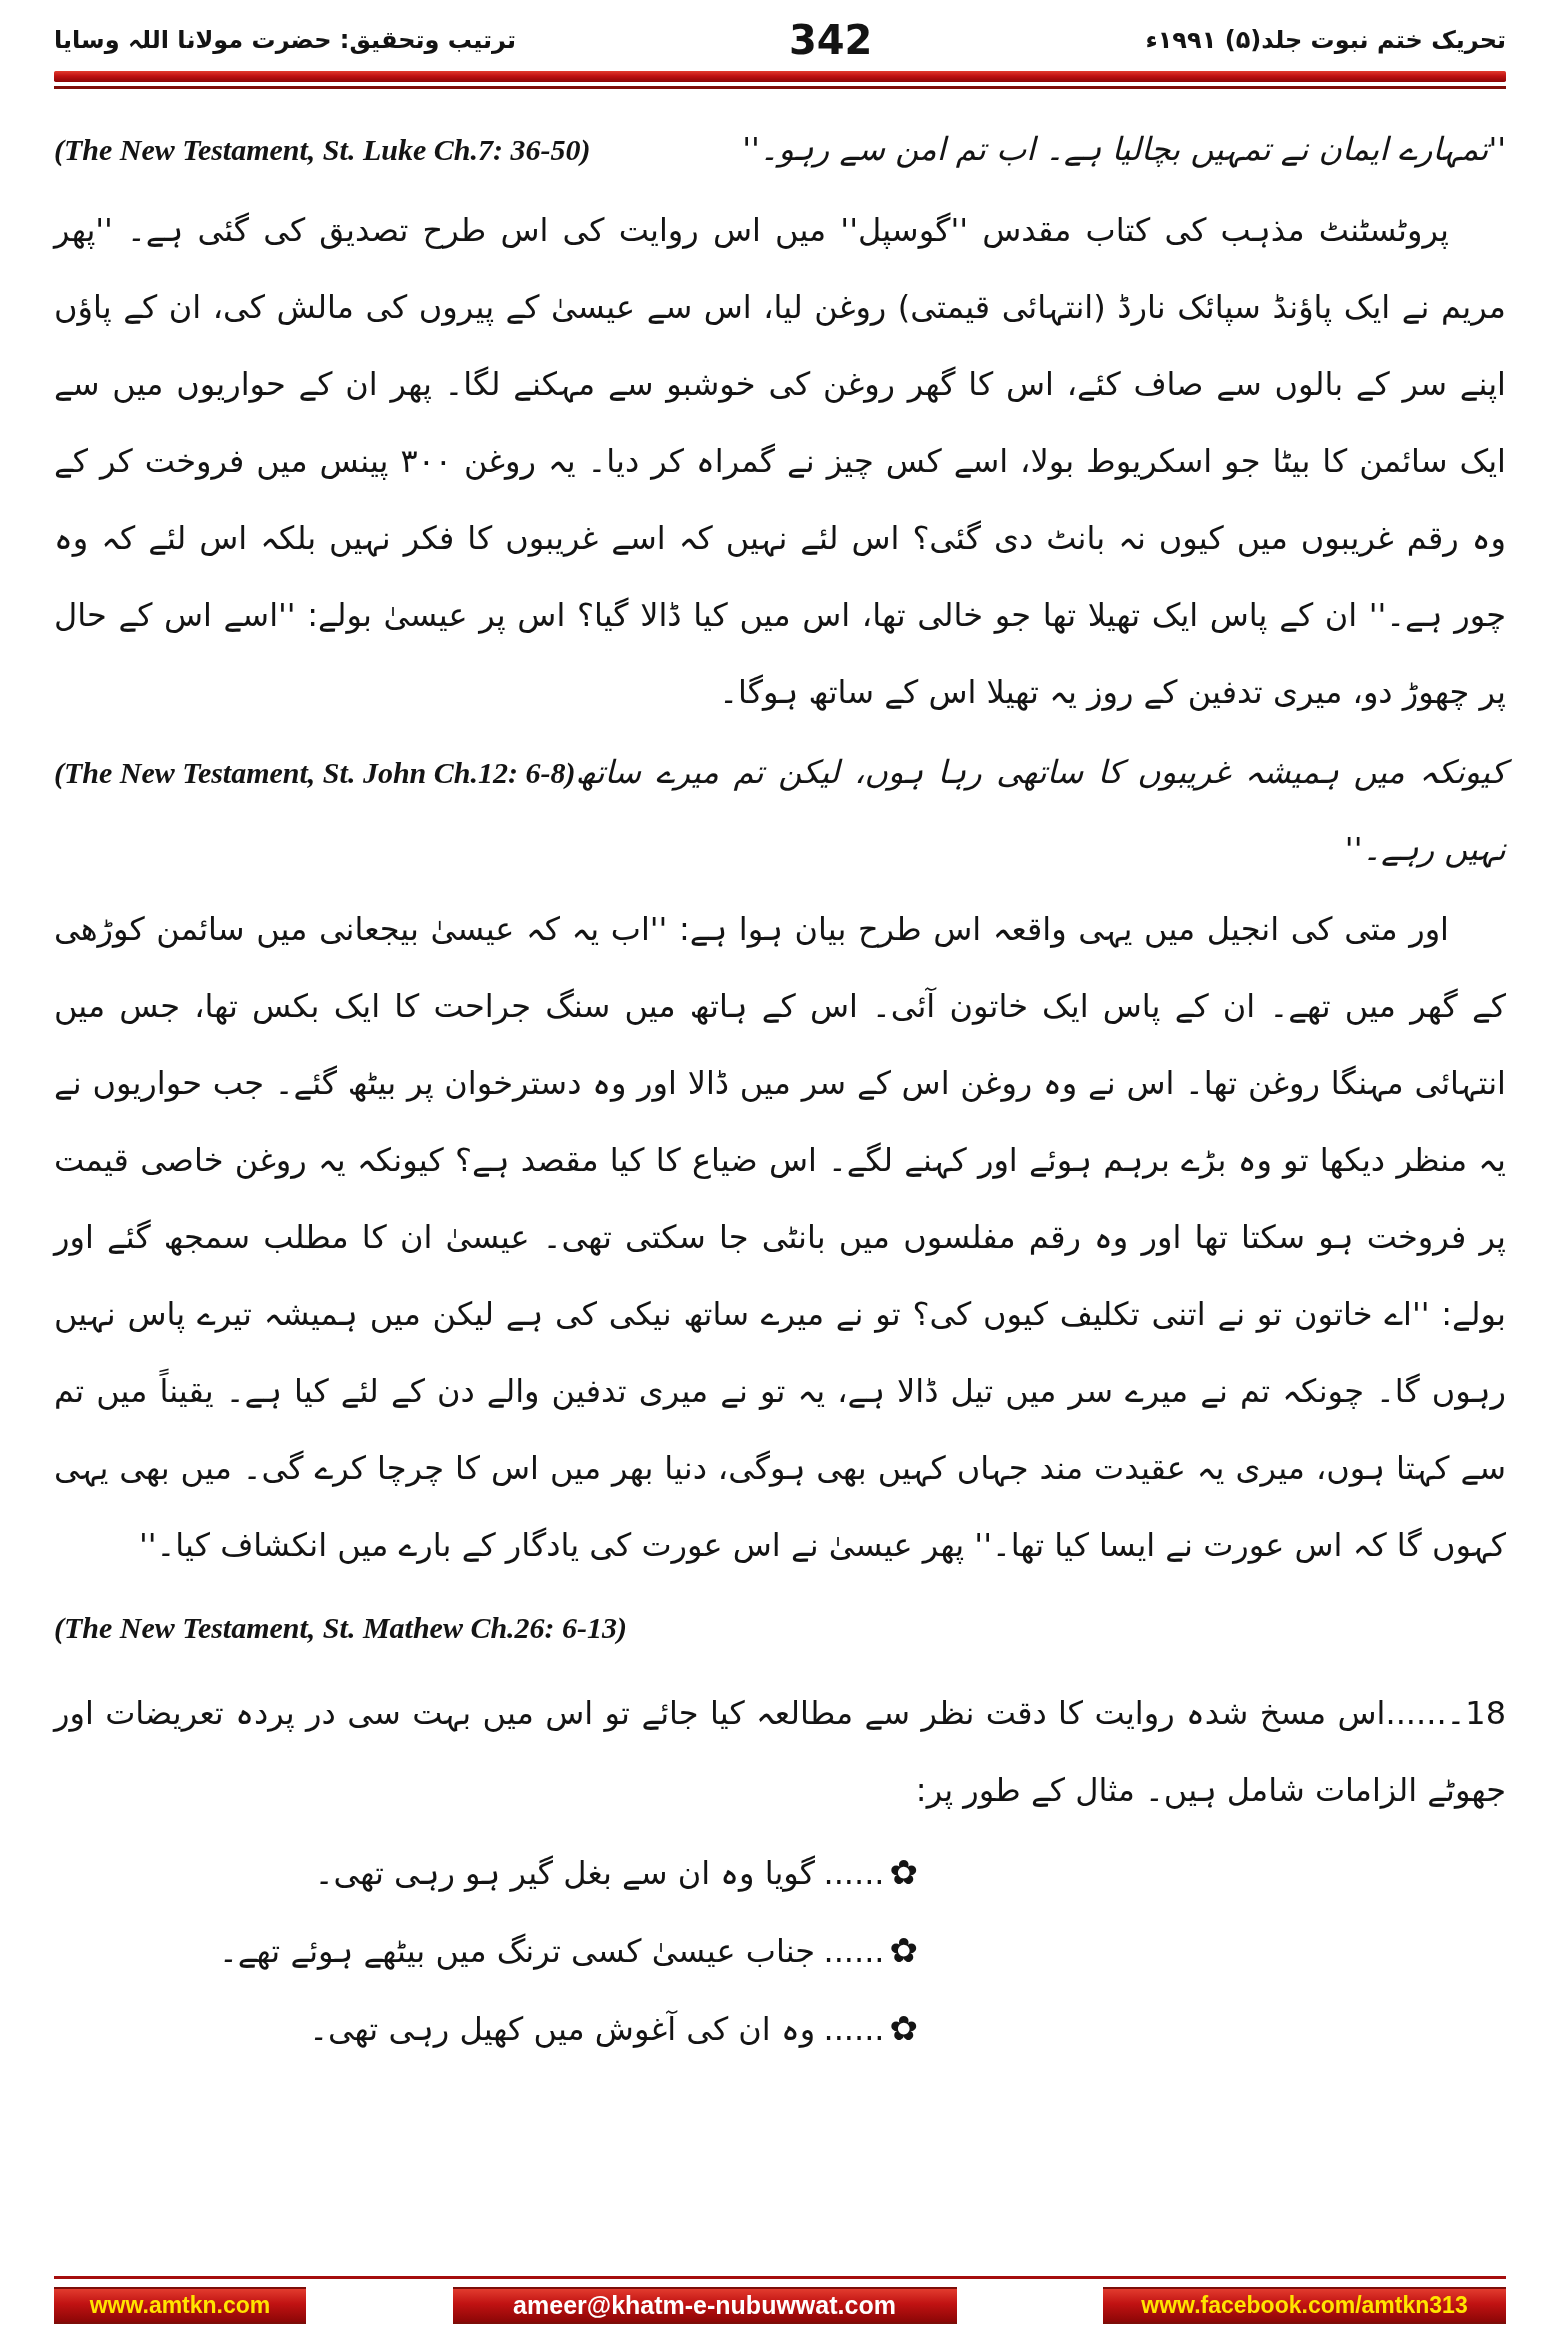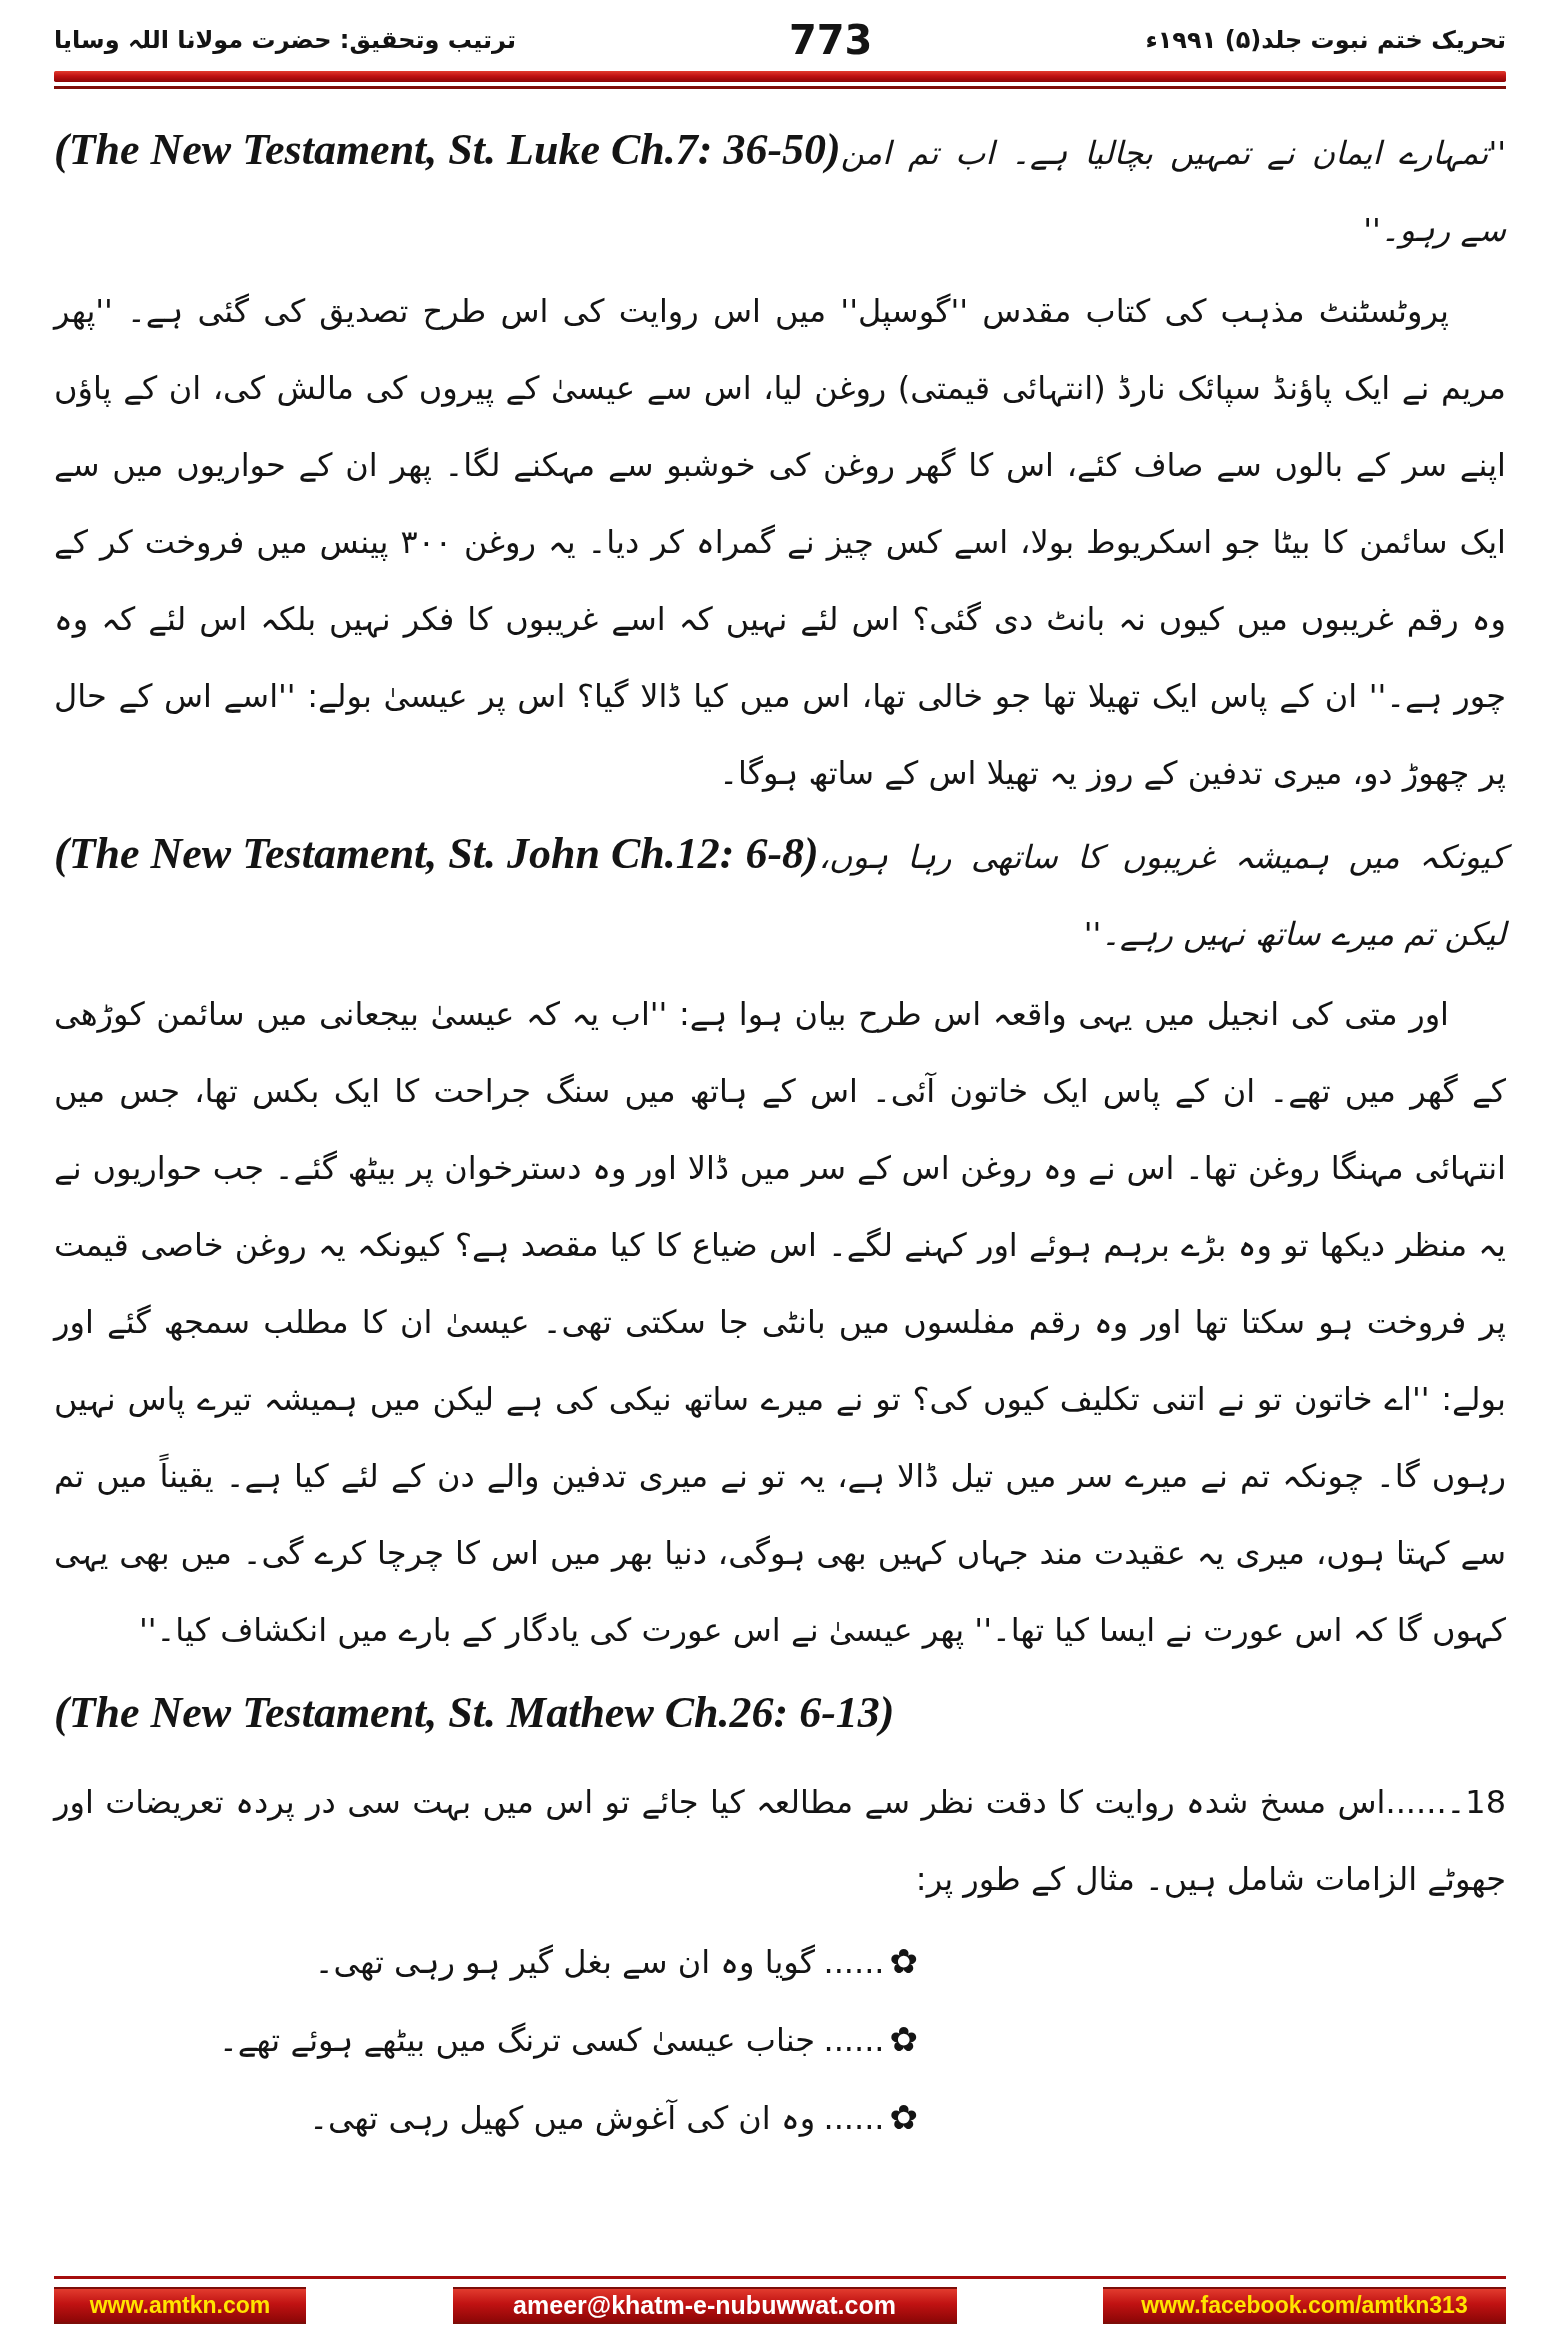--- a/index.html
+++ b/index.html
@@ -66,21 +66,21 @@
     direction: ltr;
     display: flex;
     justify-content: space-between;
     align-items: baseline;
     margin-bottom: 3.4px;
   }
   .citation {
     font-family: "Liberation Serif", serif;
     font-style: italic;
     font-weight: bold;
-    font-size: 44px;
+    font-size: 30px;
     direction: ltr;
     white-space: nowrap;
   }
   .citation-line {
     direction: ltr;
     text-align: left;
     margin: 5px 0 8.4px 0;
   }
   .urdu-tail { direction: rtl; font-style: italic; }
 
@@ -138,21 +138,21 @@
     font-family: "Liberation Sans", sans-serif;
   }
 </style>
 </head>
 <body>
 
 <div class="page">
 
   <div class="header">
     <div class="header-side">ترتیب وتحقیق: حضرت مولانا اللہ وسایا</div>
-    <div class="page-number">773</div>
+    <div class="page-number">342</div>
     <div class="header-side">تحریک ختم نبوت جلد(۵) ۱۹۹۱ء</div>
   </div>
 
   <div class="header-divider">
     <div class="rule-thick"></div>
     <div class="rule-thin"></div>
   </div>
 
   <div class="body">
 

